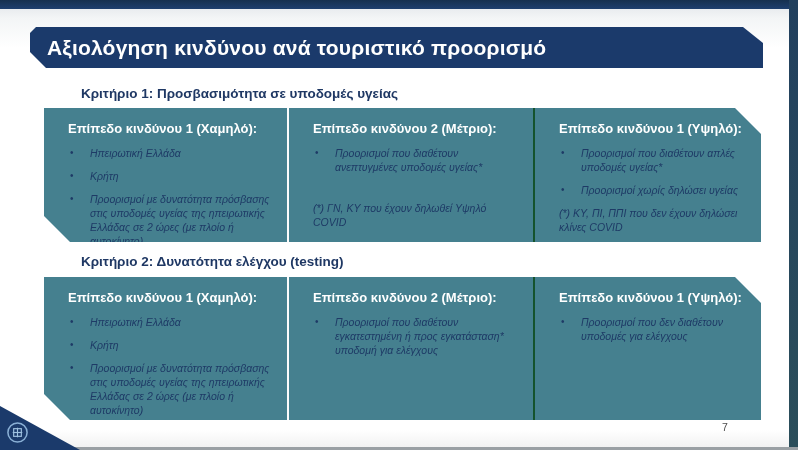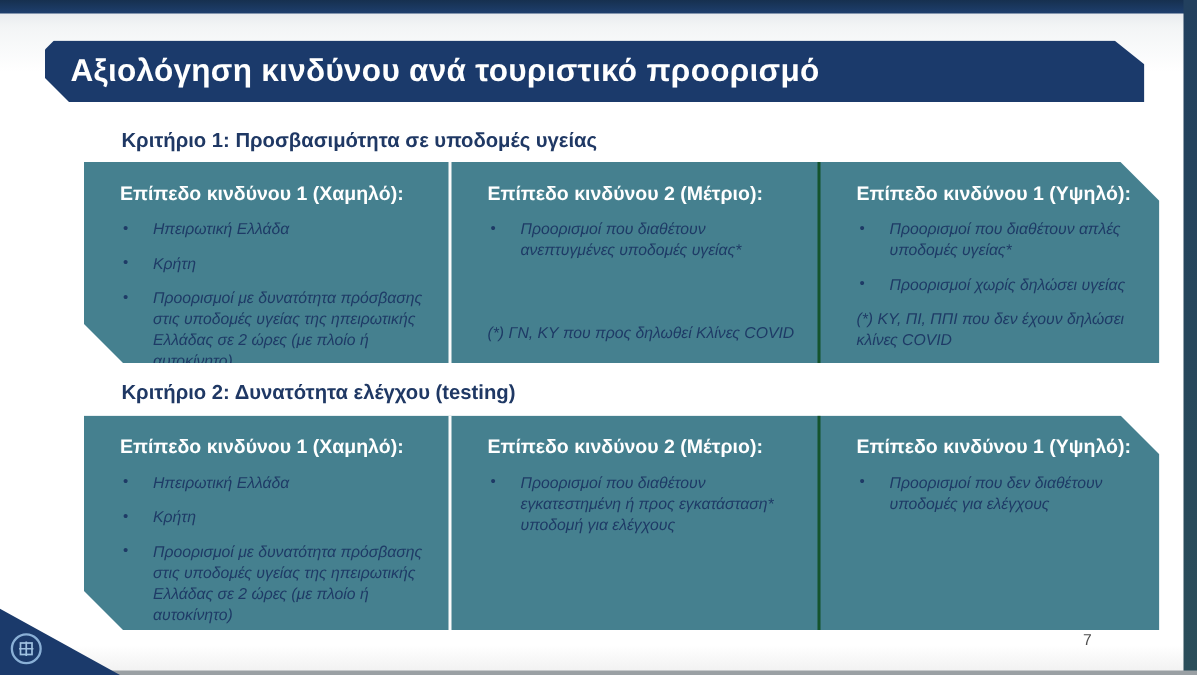--- a/index.html
+++ b/index.html
@@ -21,21 +21,21 @@
     display:flex; align-items:center; padding-left:17px;
     font-size:21px; font-weight:600; letter-spacing:.2px;
   }
 
   .criterion-heading{
     position:absolute; left:48px; color:#1f3864; font-size:13.5px; font-weight:700;padding-left:33px;
   }
   .heading-1{ top:86px; } .heading-2{ top:254px; }
 
   .banner{
-    position:absolute; left:56px; width:717px; background:#45808f; display:flex;
+    position:absolute; left:44px; width:717px; background:#45808f; display:flex;
     clip-path:polygon(0 0,calc(100% - 26px) 0,100% 26px,100% 100%,26px 100%,0 calc(100% - 26px));
   }
   .banner-1{ top:108px; height:134px; }
   .banner-2{ top:277px; height:143px; }
 
   .col{ display:flex; flex-direction:column; padding:10px 14px 13px 20px; }
   .col-1{ width:243px; }
   .col-2{ width:246px; border-left:2px solid #fbfbfb; }
   .col-3{ width:226px; border-left:2px solid #14532d; }
 
@@ -83,21 +83,21 @@
         <span class="bullet-mark">•</span>
         <span class="bullet-text">Προορισμοί με δυνατότητα πρόσβασης στις υποδομές υγείας της ηπειρωτικής Ελλάδας σε 2 ώρες (με πλοίο ή αυτοκίνητο)</span>
       </div>
     </div>
     <div class="col col-2">
       <div class="col-title">Επίπεδο κινδύνου 2 (Μέτριο):</div>
       <div class="bullet-row">
         <span class="bullet-mark">•</span>
         <span class="bullet-text">Προορισμοί που διαθέτουν ανεπτυγμένες υποδομές υγείας*</span>
       </div>
-      <div class="footnote">(*) ΓΝ, ΚΥ που προς δηλωθεί Κλίνες COVID</div>
+      <div class="footnote">(*) ΓΝ, ΚΥ που έχουν δηλωθεί Υψηλό COVID</div>
     </div>
     <div class="col col-3">
       <div class="col-title">Επίπεδο κινδύνου 1 (Υψηλό):</div>
       <div class="bullet-row">
         <span class="bullet-mark">•</span>
         <span class="bullet-text">Προορισμοί που διαθέτουν απλές υποδομές υγείας*</span>
       </div>
       <div class="bullet-row">
         <span class="bullet-mark">•</span>
         <span class="bullet-text">Προορισμοί χωρίς δηλώσει υγείας</span>

